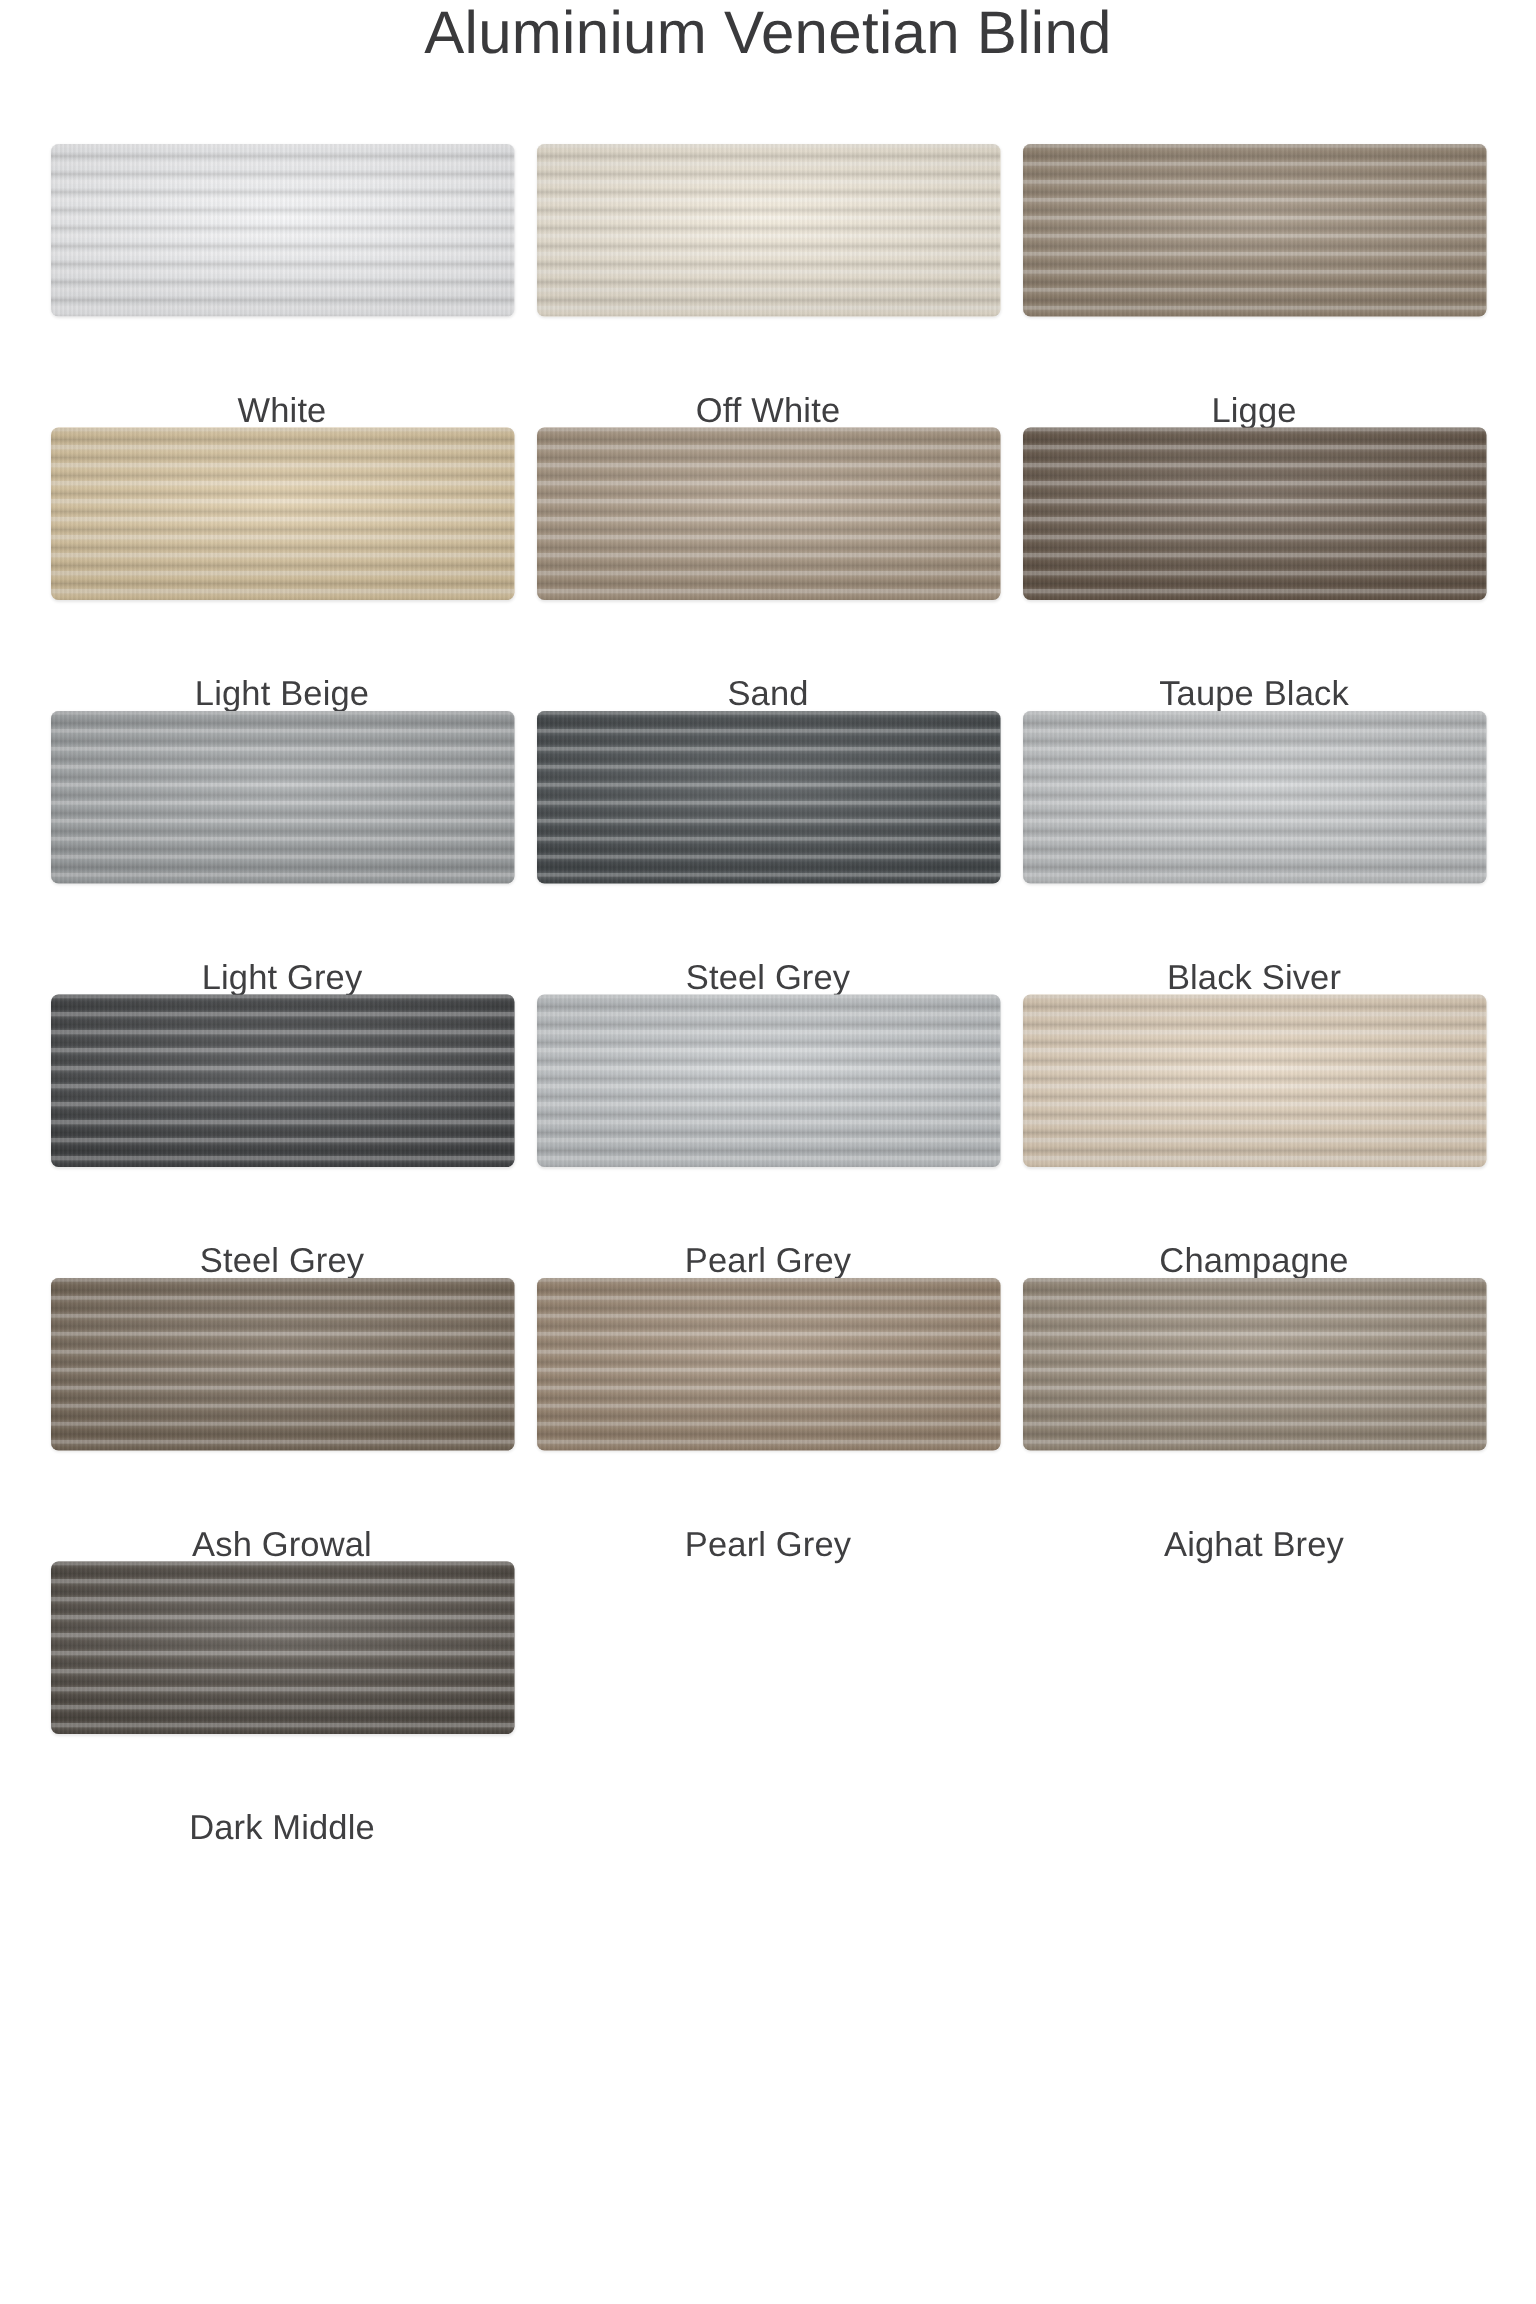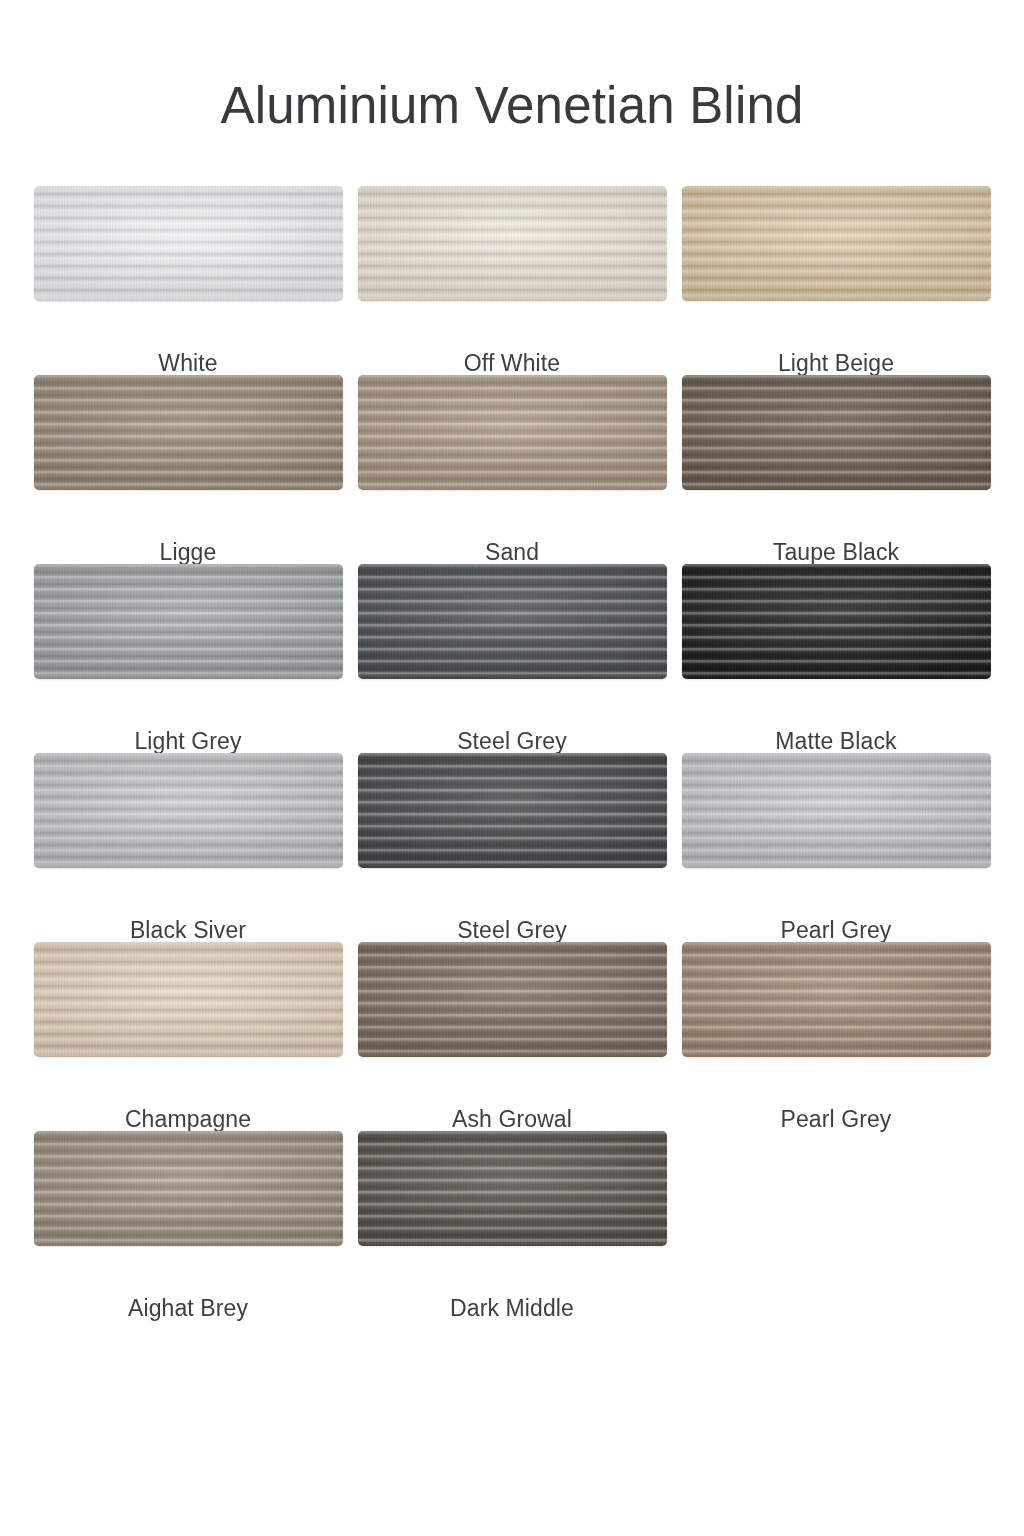--- a/index.html
+++ b/index.html
@@ -16,26 +16,25 @@
   }
   .page {
     position: relative;
     width: 1024px;
     height: 1536px;
     background: #ffffff;
     box-sizing: border-box;
   }
   .page-title {
     text-align: center;
-    font-size: 51px;
+    font-size: 40px;
     font-weight: 500;
     letter-spacing: 0.2px;
     color: #3a3a3c;
     margin: 0;
-    padding-top: 78px;
     line-height: 1.1;
   }
   .swatch-grid {
     display: grid;
     grid-template-columns: repeat(3, 314px);
     justify-content: center;
     column-gap: 10px;
     row-gap: 0px;
     margin-top: 52px;
     padding: 0 28px;
@@ -110,46 +109,42 @@
   <div class="swatch-grid">
       <div class="swatch-cell">
         <div class="swatch-chip" style="background-color: rgb(241, 242, 244);"></div>
         <div class="swatch-label">White</div>
       </div>
       <div class="swatch-cell">
         <div class="swatch-chip" style="background-color: rgb(240, 232, 216);"></div>
         <div class="swatch-label">Off White</div>
       </div>
       <div class="swatch-cell">
+        <div class="swatch-chip" style="background-color: rgb(155, 139, 120);"></div>
+        <div class="swatch-label">Ligge</div>
+      </div>
+      <div class="swatch-cell">
         <div class="swatch-chip" style="background-color: rgb(221, 201, 163);"></div>
         <div class="swatch-label">Light Beige</div>
-      </div>
-      <div class="swatch-cell">
-        <div class="swatch-chip" style="background-color: rgb(155, 139, 120);"></div>
-        <div class="swatch-label">Ligge</div>
       </div>
       <div class="swatch-cell">
         <div class="swatch-chip" style="background-color: rgb(172, 154, 133);"></div>
         <div class="swatch-label">Sand</div>
       </div>
       <div class="swatch-cell">
         <div class="swatch-chip" style="background-color: rgb(109, 94, 80);"></div>
         <div class="swatch-label">Taupe Black</div>
       </div>
       <div class="swatch-cell">
         <div class="swatch-chip" style="background-color: rgb(162, 166, 168);"></div>
         <div class="swatch-label">Light Grey</div>
       </div>
       <div class="swatch-cell">
         <div class="swatch-chip" style="background-color: rgb(75, 80, 83);"></div>
         <div class="swatch-label">Steel Grey</div>
-      </div>
-      <div class="swatch-cell">
-        <div class="swatch-chip" style="background-color: rgb(28, 28, 28);"></div>
-        <div class="swatch-label">Matte Black</div>
       </div>
       <div class="swatch-cell">
         <div class="swatch-chip" style="background-color: rgb(195, 198, 200);"></div>
         <div class="swatch-label">Black Siver</div>
       </div>
       <div class="swatch-cell">
         <div class="swatch-chip" style="background-color: rgb(70, 72, 74);"></div>
         <div class="swatch-label">Steel Grey</div>
       </div>
       <div class="swatch-cell">

